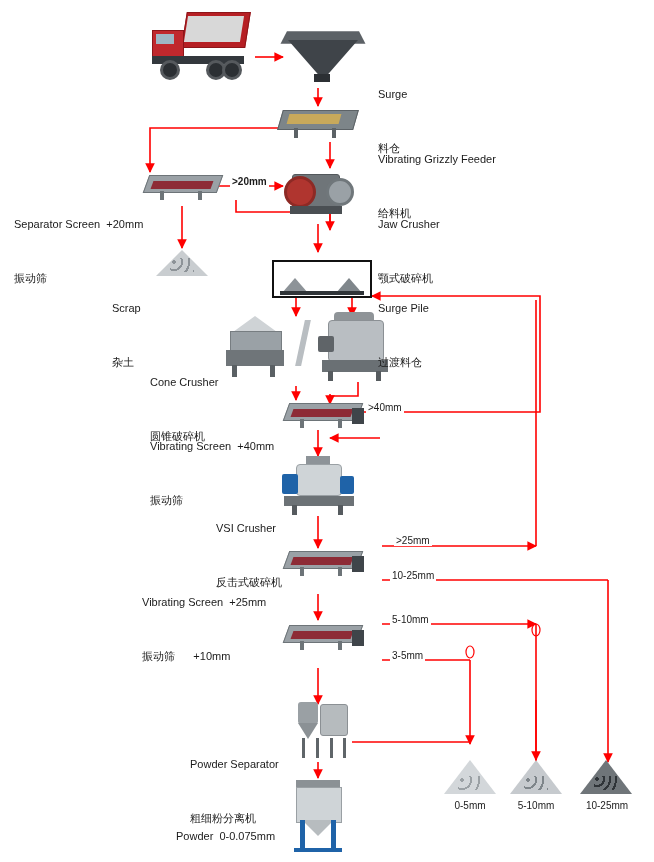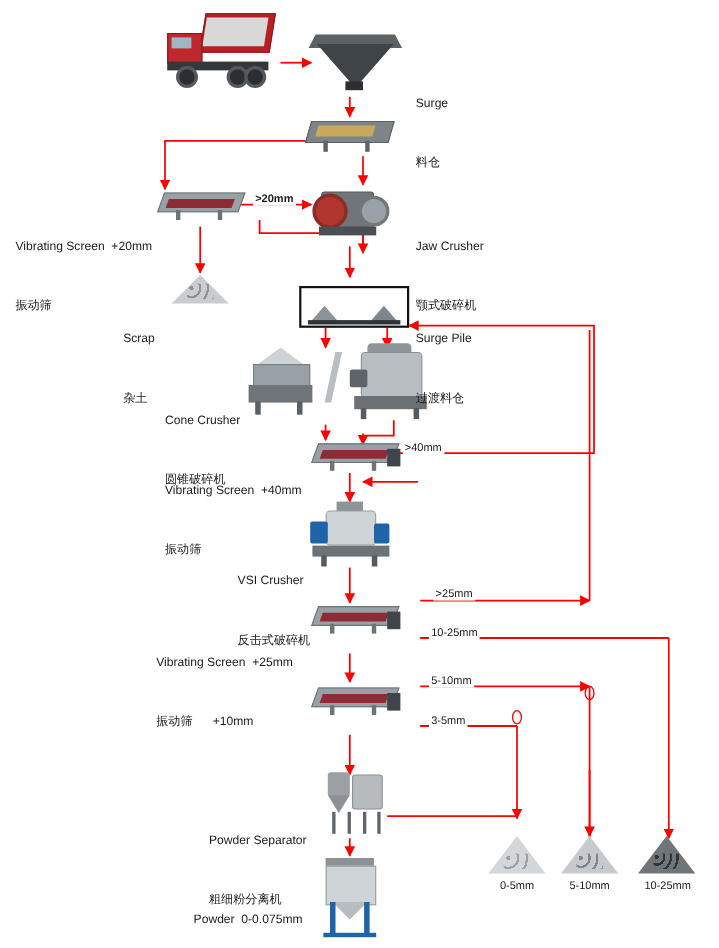--- a/index.html
+++ b/index.html
@@ -318,23 +318,27 @@
   <div class="eq pile" style="left:580px;top:760px;">
     <div class="cone" style="border-bottom:34px solid #6f7579;"></div>
     <div class="dots" style="background:repeating-radial-gradient(circle at 3px 3px,#2f3438 0 2px,transparent 2px 6px);"></div>
   </div>
 
   <div class="lbl" style="left:378px;top:48px;">
     <span class="en">Surge</span>
     <span class="cn">料仓</span>
   </div>
 
+  <div class="lbl" style="left:378px;top:113px;">
+    <span class="en">Vibrating Grizzly Feeder</span>
+    <span class="cn">给料机</span>
+  </div>
 
   <div class="lbl" style="left:14px;top:178px;">
-    <span class="en">Vibrating Screen  +20mm</span>
+    <span class="en">Separator Screen  +20mm</span>
     <span class="cn">振动筛</span>
   </div>
 
   <div class="lbl" style="left:112px;top:262px;">
     <span class="en">Scrap</span>
     <span class="cn">杂土</span>
   </div>
 
   <div class="lbl" style="left:378px;top:178px;">
     <span class="en">Jaw Crusher</span>

